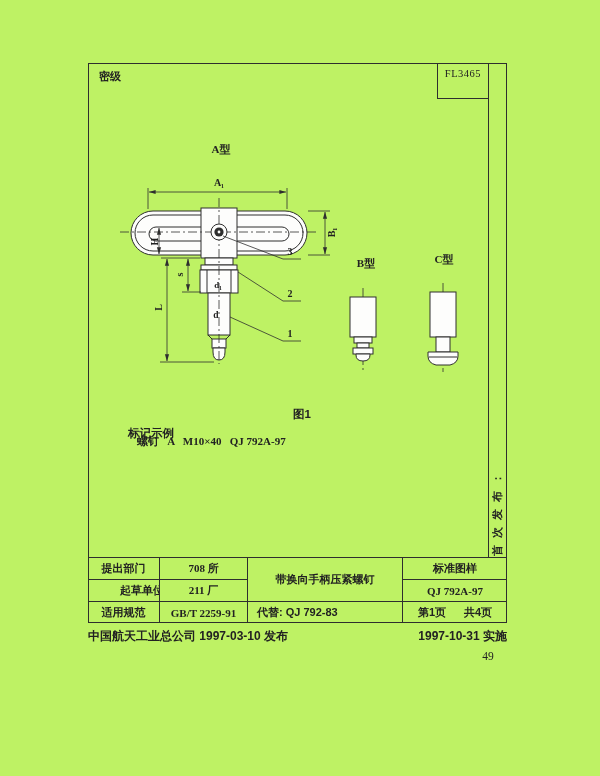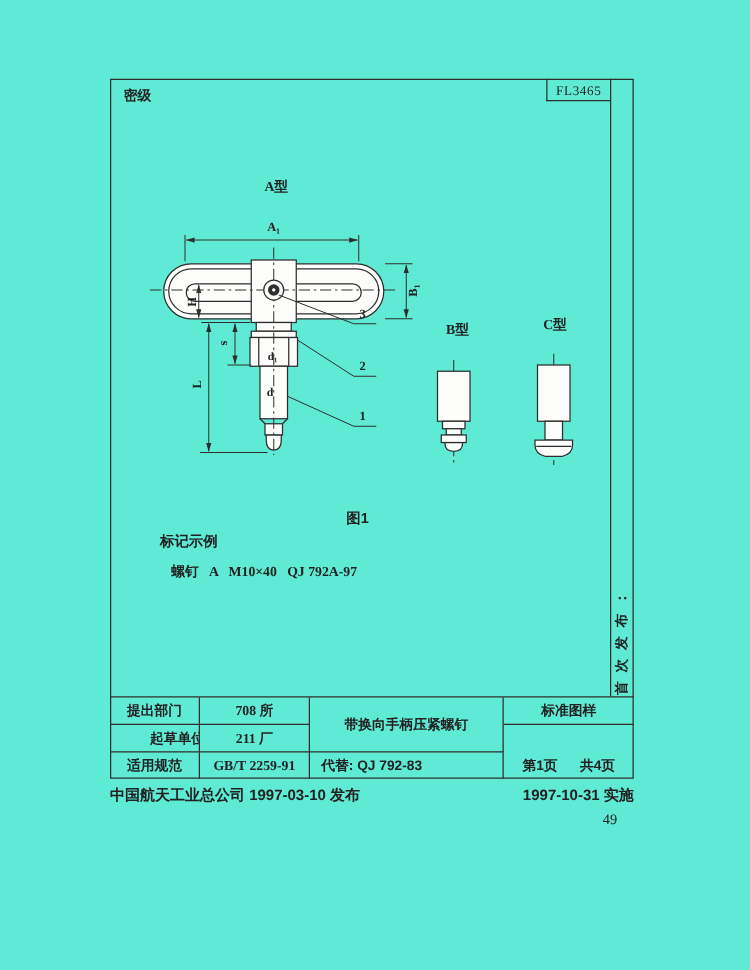--- a/index.html
+++ b/index.html
@@ -1,47 +1,47 @@
 <!DOCTYPE html>
 <html><head>
 <meta charset="utf-8">
 <style>
   * { margin:0; padding:0; box-sizing:border-box; }
   html,body { background:#ffffff; }
   .page {
-    position:relative; width:600px; height:776px; background:#5eead4;
+    position:relative; width:600px; height:776px; background:#bef264;
     font-family:"Liberation Serif","DejaVu Serif",serif; color:#222;
     overflow:hidden;
   }
   .abs { position:absolute; }
   .frame {
     left:88px; top:63px; width:419px; height:560px;
     border:1.5px solid #2e2e2e;
   }
   .strip-line { left:488px; top:63px; width:0; height:494px; border-left:1.2px solid #2e2e2e; }
   .doc-code-box {
-    left:437px; top:63px; width:51px; height:18px;
+    left:437px; top:63px; width:51px; height:36px;
     border-left:1.2px solid #2e2e2e; border-bottom:1.2px solid #2e2e2e;
     font-size:10.5px; text-align:center; line-height:21px; letter-spacing:0.5px;
   }
   .security { left:99px; top:69px; font-size:11px; font-weight:700;
     font-family:"Liberation Sans","DejaVu Sans",sans-serif; }
   .vtext {
     left:490px; top:556px; width:96px; height:17px;
     transform-origin:0 0; transform:rotate(-90deg);
     font-size:11px; letter-spacing:7px; font-weight:600; white-space:nowrap;
     font-family:"Liberation Sans","DejaVu Sans",sans-serif;
   }
   svg.drawing { position:absolute; left:0; top:0; pointer-events:none; }
   .lab { font-size:11px; font-weight:600; text-align:center;
     font-family:Liberation Serif, serif; }
   .dim { font-size:10px; text-align:center; font-weight:600; }
   .rot { transform:rotate(-90deg); }
   .pn  { font-size:10px; font-weight:700; text-align:center; }
-  .caption { left:268px; top:407px; width:36px; font-size:11.5px; font-weight:700; text-align:center;
+  .caption { left:284px; top:407px; width:36px; font-size:11.5px; font-weight:700; text-align:center;
     font-family:"Liberation Sans","DejaVu Sans",sans-serif; }
   .mark-title { left:128px; top:426px; font-size:11.5px; font-weight:600;
     font-family:"Liberation Sans","DejaVu Sans",sans-serif; }
   .mark-line { font-size:11px; font-weight:600; white-space:pre;
     font-family:"Liberation Serif","DejaVu Serif",serif; }
   .info-table {
     left:88px; top:557px; width:419px; height:66px;
     display:grid; grid-template-columns:72px 88px 155px 1fr;
     grid-template-rows:22px 22px 1fr;
     border-top:1.2px solid #2e2e2e;
@@ -165,30 +165,31 @@
   <div class="abs dim rot" style="left:150px; top:302px; width:16px;">L</div>
   <div class="abs dim" style="left:210px; top:280px; width:16px; font-size:9px;">d₁</div>
   <div class="abs dim" style="left:208px; top:310px; width:16px; font-size:9.5px;">d</div>
 
   <div class="abs pn" style="left:284px; top:246px; width:12px;">3</div>
   <div class="abs pn" style="left:284px; top:288px; width:12px;">2</div>
   <div class="abs pn" style="left:284px; top:328px; width:12px;">1</div>
 
   <div class="abs caption">图1</div>
   <div class="abs mark-title">标记示例</div>
-  <div class="abs mark-line" style="left:137px; top:450px;">螺钉   A   M10×40   QJ 792A-97</div>
+  <div class="abs mark-line" style="left:137px; top:434px;">螺钉   A   M10×40   QJ 792A-97</div>
 
   <div class="abs info-table">
     <div class="cell" style="grid-column:1; grid-row:1;">提出部门</div>
     <div class="cell serif" style="grid-column:2; grid-row:1;">708 所</div>
     <div class="cell" style="grid-column:3; grid-row:1 / span 2;">带换向手柄压紧螺钉</div>
     <div class="cell no-r" style="grid-column:4; grid-row:1;">标准图样</div>
 
     <div class="cell" style="grid-column:1; grid-row:2;padding-left:37px;">起草单位</div>
     <div class="cell serif" style="grid-column:2; grid-row:2;">211 厂</div>
+    <div class="cell no-r serif" style="grid-column:4; grid-row:2;">QJ 792A-97</div>
 
     <div class="cell no-b" style="grid-column:1; grid-row:3;">适用规范</div>
     <div class="cell no-b serif" style="grid-column:2; grid-row:3;">GB/T 2259-91</div>
     <div class="cell no-b left" style="grid-column:3; grid-row:3;">代替: QJ 792-83</div>
     <div class="cell no-r no-b pages" style="grid-column:4; grid-row:3;">
       <span>第1页</span>
       <span>共4页</span>
     </div>
   </div>
 

